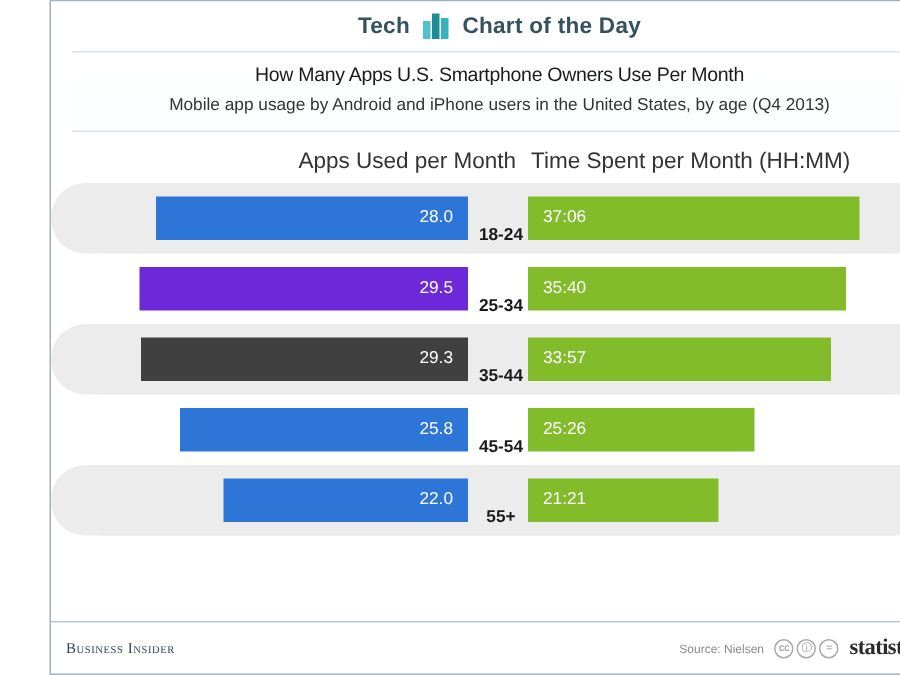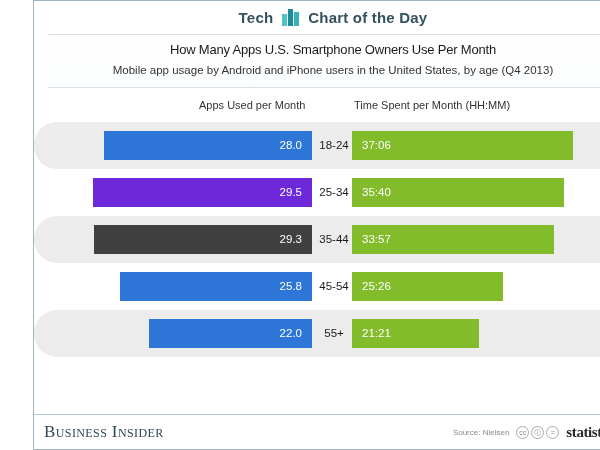--- a/index.html
+++ b/index.html
@@ -36,21 +36,21 @@
     font-size:13px;font-weight:normal;color:#1a1a1a;letter-spacing:-.2px;
     margin:0 0 7px 0;line-height:1.1;
   }
   .subtitle{
     font-size:11.5px;color:#333333;line-height:1.1;margin:0;
   }
 
   
   .colheads{position:relative;height:34px;}
   .colhead{
-    position:absolute;top:11px;font-size:11px;color:#333333;white-space:nowrap;
+    position:absolute;top:11px;font-size:15px;color:#333333;white-space:nowrap;
   }
   .colhead.left{left:165px;}
   .colhead.right{left:320px;}
 
   
   .rows{position:relative;margin:0;}
   .row{
     position:relative;height:47px;display:block;border-radius:23px;
   }
   .row.alt{background:#ececec;}
@@ -70,34 +70,34 @@
   .bar.blue{
     right:0;background:#2d76d8;justify-content:flex-end;padding-right:10px;
   }
   .bar.green{
     left:0;background:#82bc2a;justify-content:flex-start;padding-left:10px;
   }
   .barval{
     font-size:11.5px;color:#ffffff;white-space:nowrap;
   }
   .agelabel{
-    position:absolute;left:282px;width:36px;top:0;height:47px;
+    position:absolute;left:282px;width:36px;top:12px;height:47px;
     display:flex;align-items:center;justify-content:center;
-    font-size:11.5px;font-weight:normal;color:#1a1a1a;
+    font-size:11.5px;font-weight:bold;color:#1a1a1a;
   }
 
   
   .footer{
     position:absolute;left:0;right:0;bottom:0;height:34px;
     border-top:1px solid #b9c9d3;
     display:flex;align-items:center;
   }
   .bi{
     margin-left:10px;font-family:"Liberation Serif", serif;
-    font-size:17px;color:#2e4856;letter-spacing:.4px;
+    font-size:10px;color:#2e4856;letter-spacing:.4px;
     font-variant:small-caps;
   }
   .foot-right{
     margin-left:auto;margin-right:9px;display:flex;align-items:center;gap:7px;
   }
   .source{font-size:8px;color:#8a8a8a;white-space:nowrap;}
   .cc{display:flex;gap:2px;}
   .cc span{
     width:11px;height:11px;border:1px solid #a8a8a8;border-radius:50%;
     display:flex;align-items:center;justify-content:center;

